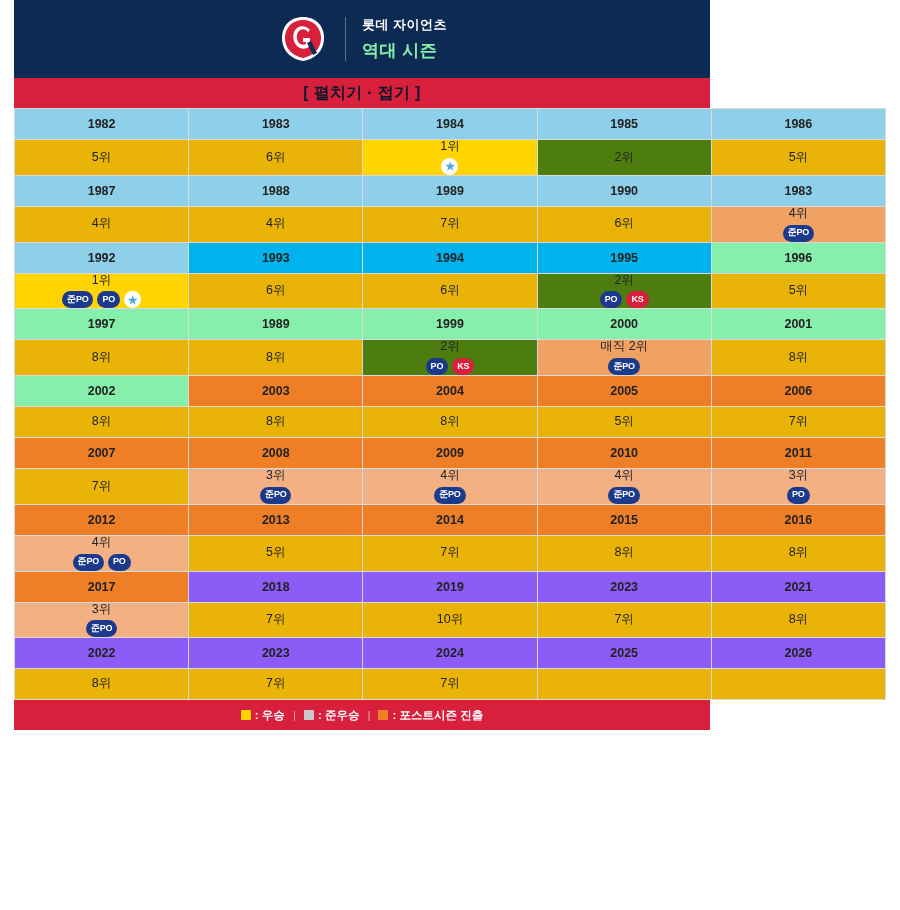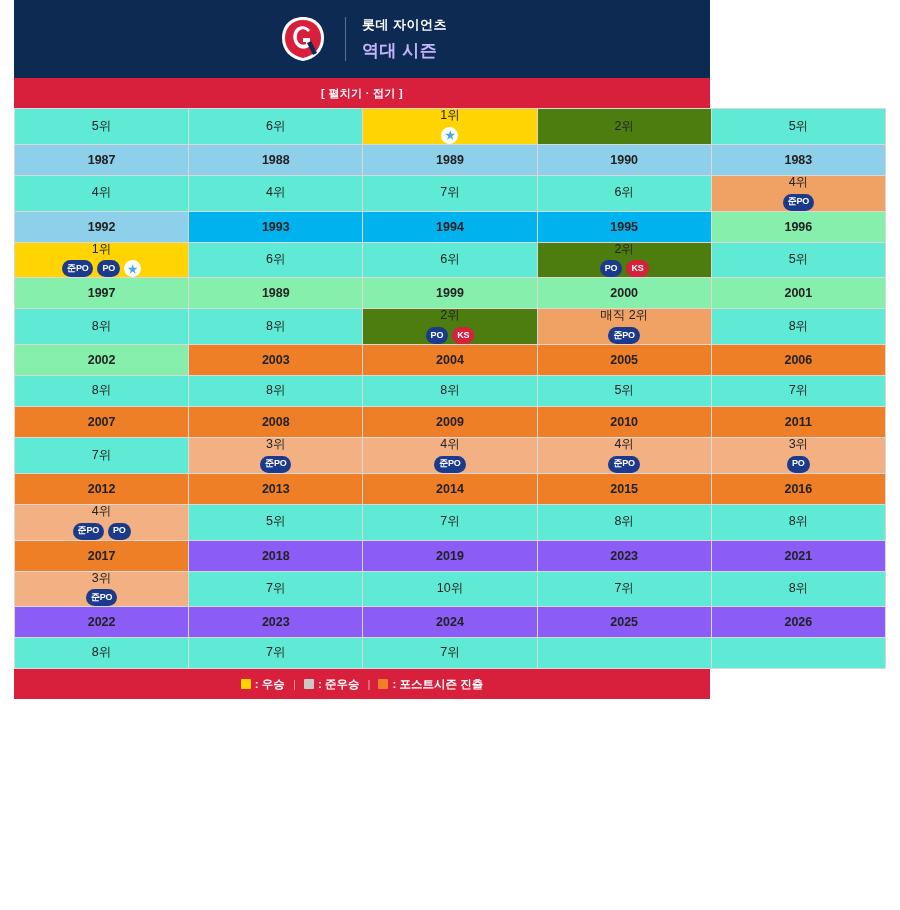--- a/index.html
+++ b/index.html
@@ -55,34 +55,34 @@
     justify-content: center;
     gap: 5px;
   }
   .title-sub {
     color: #ffffff;
     font-size: 13px;
     font-weight: bold;
     letter-spacing: 0.5px;
   }
   .title-main {
-    color: #c4b5fd;
+    color: #86efac;
     font-size: 17px;
     font-weight: bold;
     letter-spacing: 0.5px;
   }
   
   .toggle-bar {
     background: #d81f3c;
     height: 30px;
     display: flex;
     align-items: center;
     justify-content: center;
-    color: #ffffff;
-    font-size: 11px;
+    color: #0f172a;
+    font-size: 16px;
     font-weight: bold;
     letter-spacing: 0.3px;
     cursor: pointer;
   }
   
   table.grid {
     border-collapse: collapse;
     width: 872px;
     table-layout: fixed;
   }
@@ -146,21 +146,21 @@
     padding: 0;
     width: 17px;
   }
   
   .y-lightblue { background: #8ed0ea; color: #d81f3c; }
   .y-cyan      { background: #00b3ee; color: #ffffff; }
   .y-gray      { background: #86efac; color: #222222; }
   .y-orange    { background: #ef7f26; color: #ffffff; }
   .y-navy      { background: #8b5cf6; color: #ffffff; margin-left: 34px; }
   
-  .c-white  { background: #5eead4; margin-left: 25px; }
+  .c-white  { background: #eab308; margin-left: 25px; }
   .c-gold   { background: #ffd400; }
   .c-silver { background: #4d7c0f; }
   .c-orange { background: #f0a264; }
   .c-orange-light { background: #f3b183; }
   
   .legend {
     background: #d81f3c;
     height: 30px;
     display: flex;
     align-items: center;
@@ -208,20 +208,27 @@
         <div class="title-main">역대 시즌</div>
       </div>
     </div>
   </div>
 
   <div class="toggle-bar">[ 펼치기 · 접기 ]</div>
 
   <table class="grid">
     <tbody>
         <tr>
+          <td class="year y-lightblue">1982</td>
+          <td class="year y-lightblue">1983</td>
+          <td class="year y-lightblue">1984</td>
+          <td class="year y-lightblue">1985</td>
+          <td class="year y-lightblue">1986</td>
+        </tr>
+        <tr>
           <td class="rank c-white">
             <div class="rank-inner">
               <div class="rank-text">5위</div>
             </div>
           </td>
           <td class="rank c-white">
             <div class="rank-inner">
               <div class="rank-text">6위</div>
             </div>
           </td>

